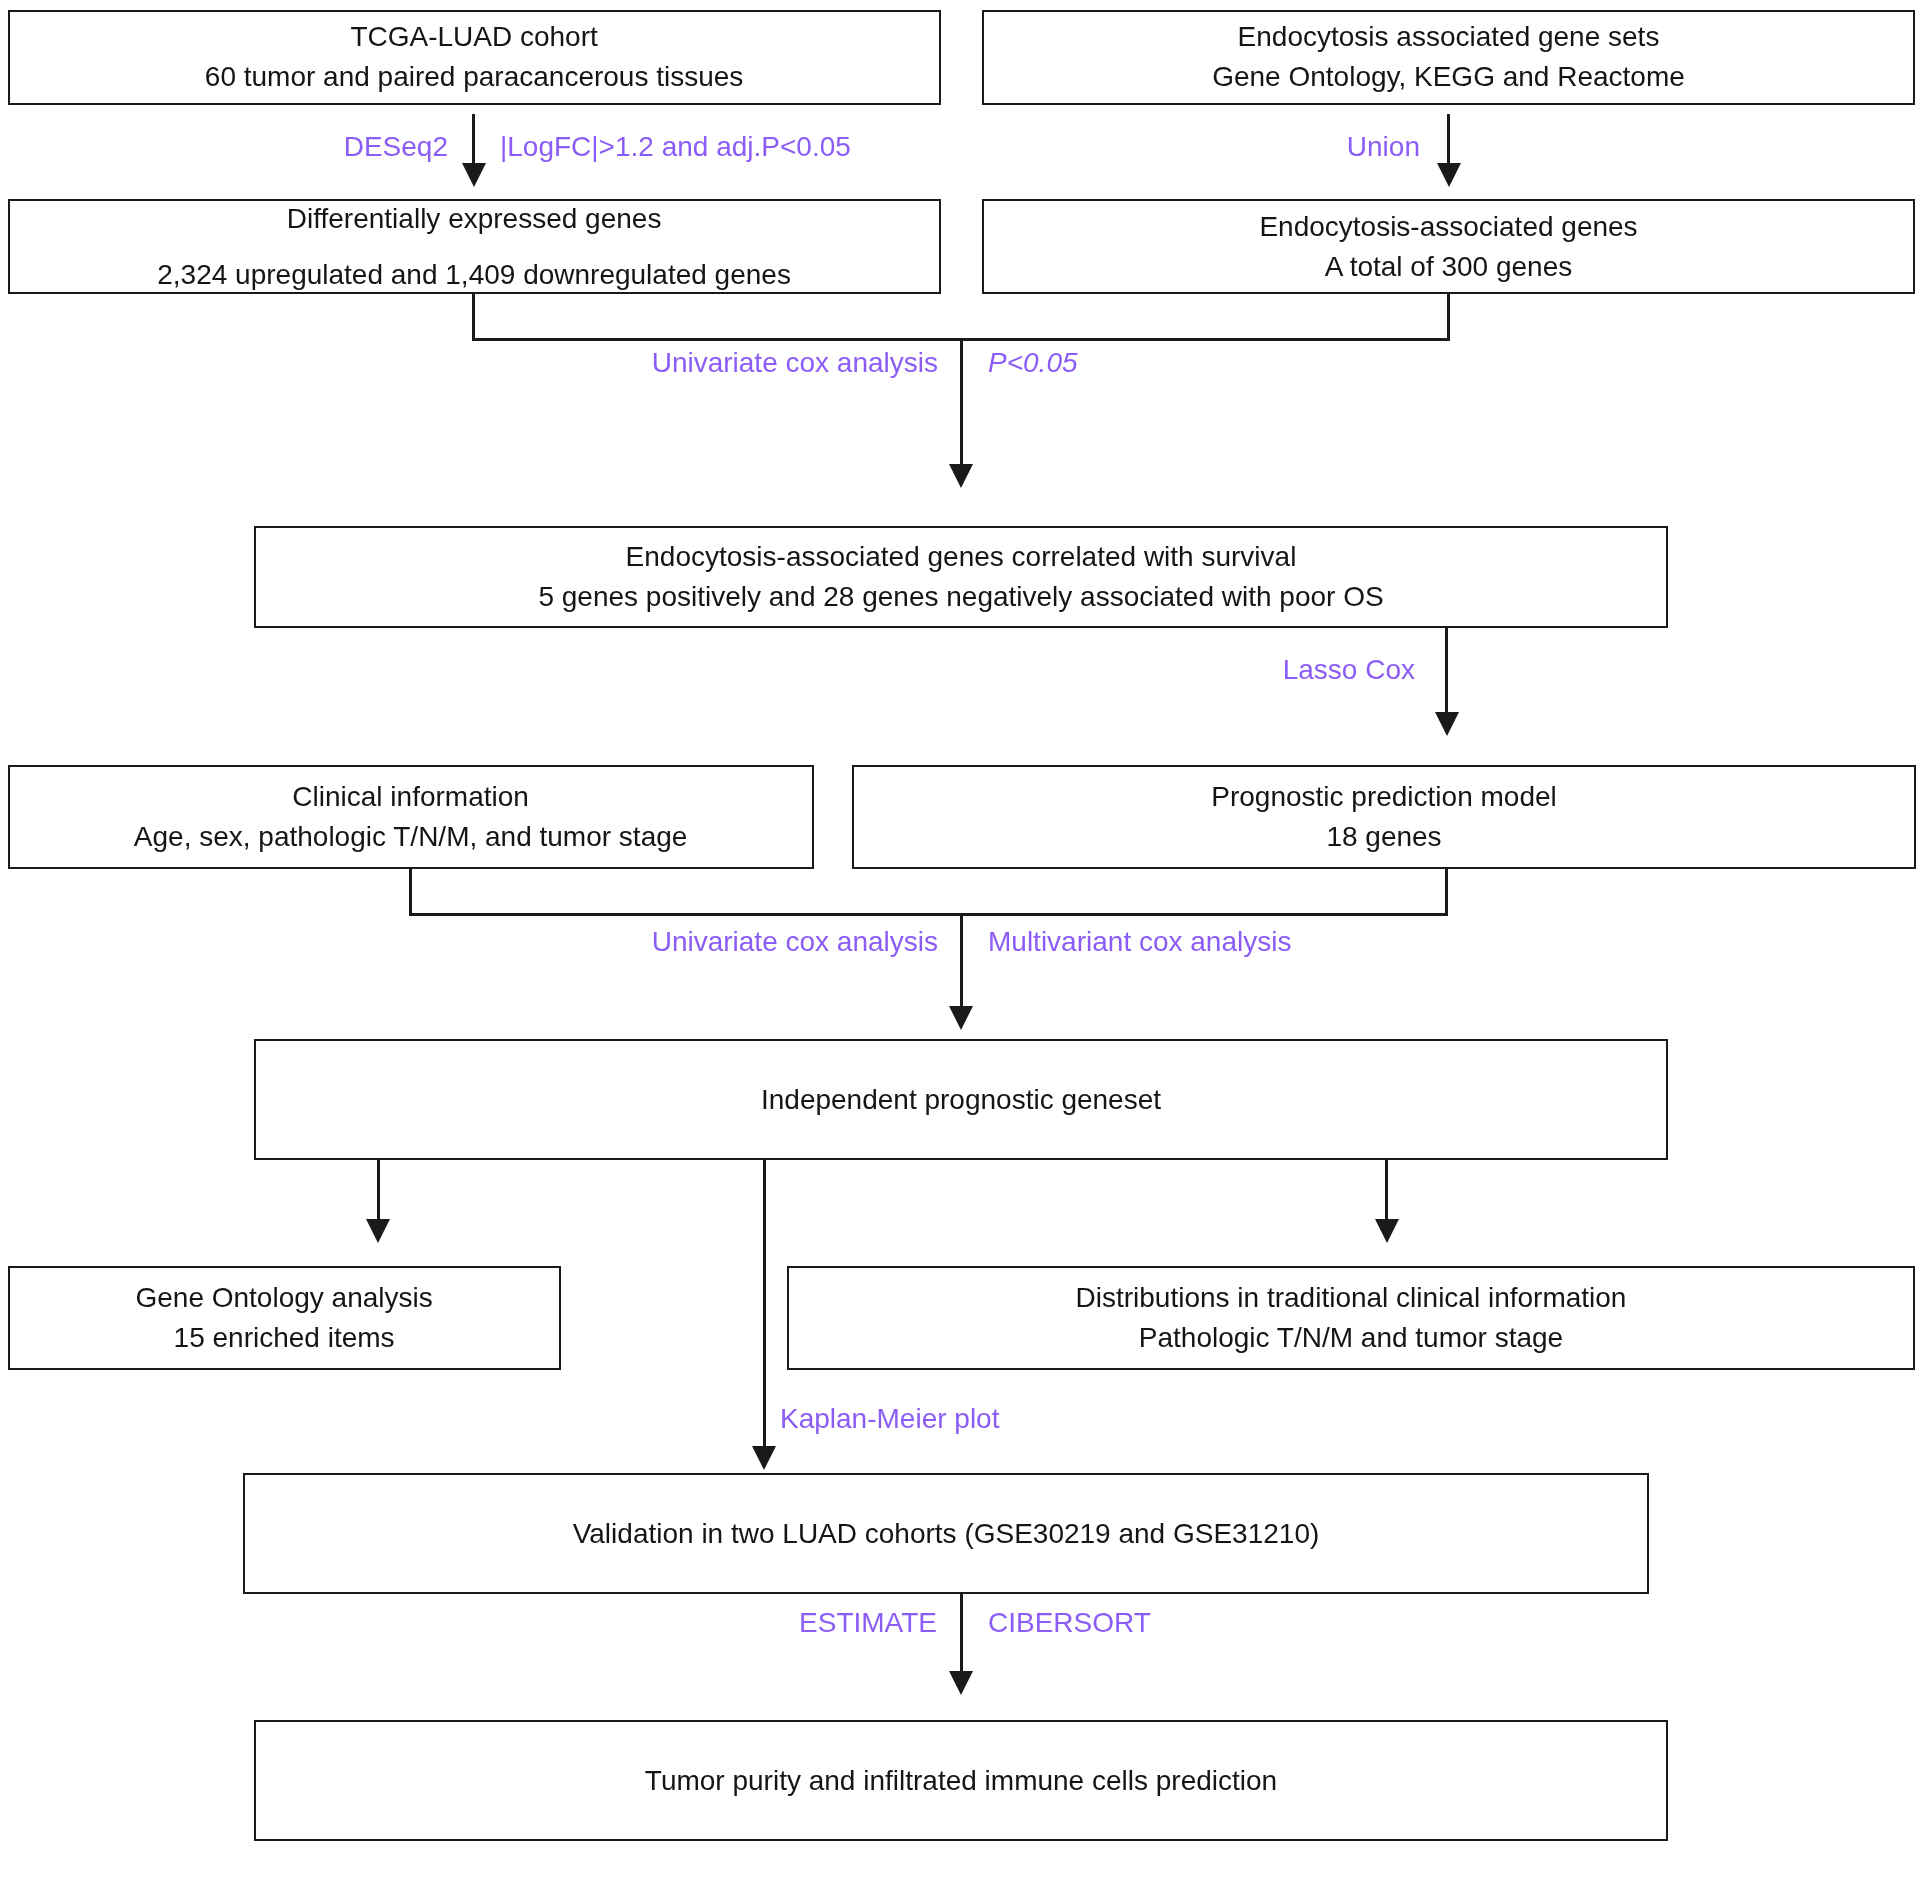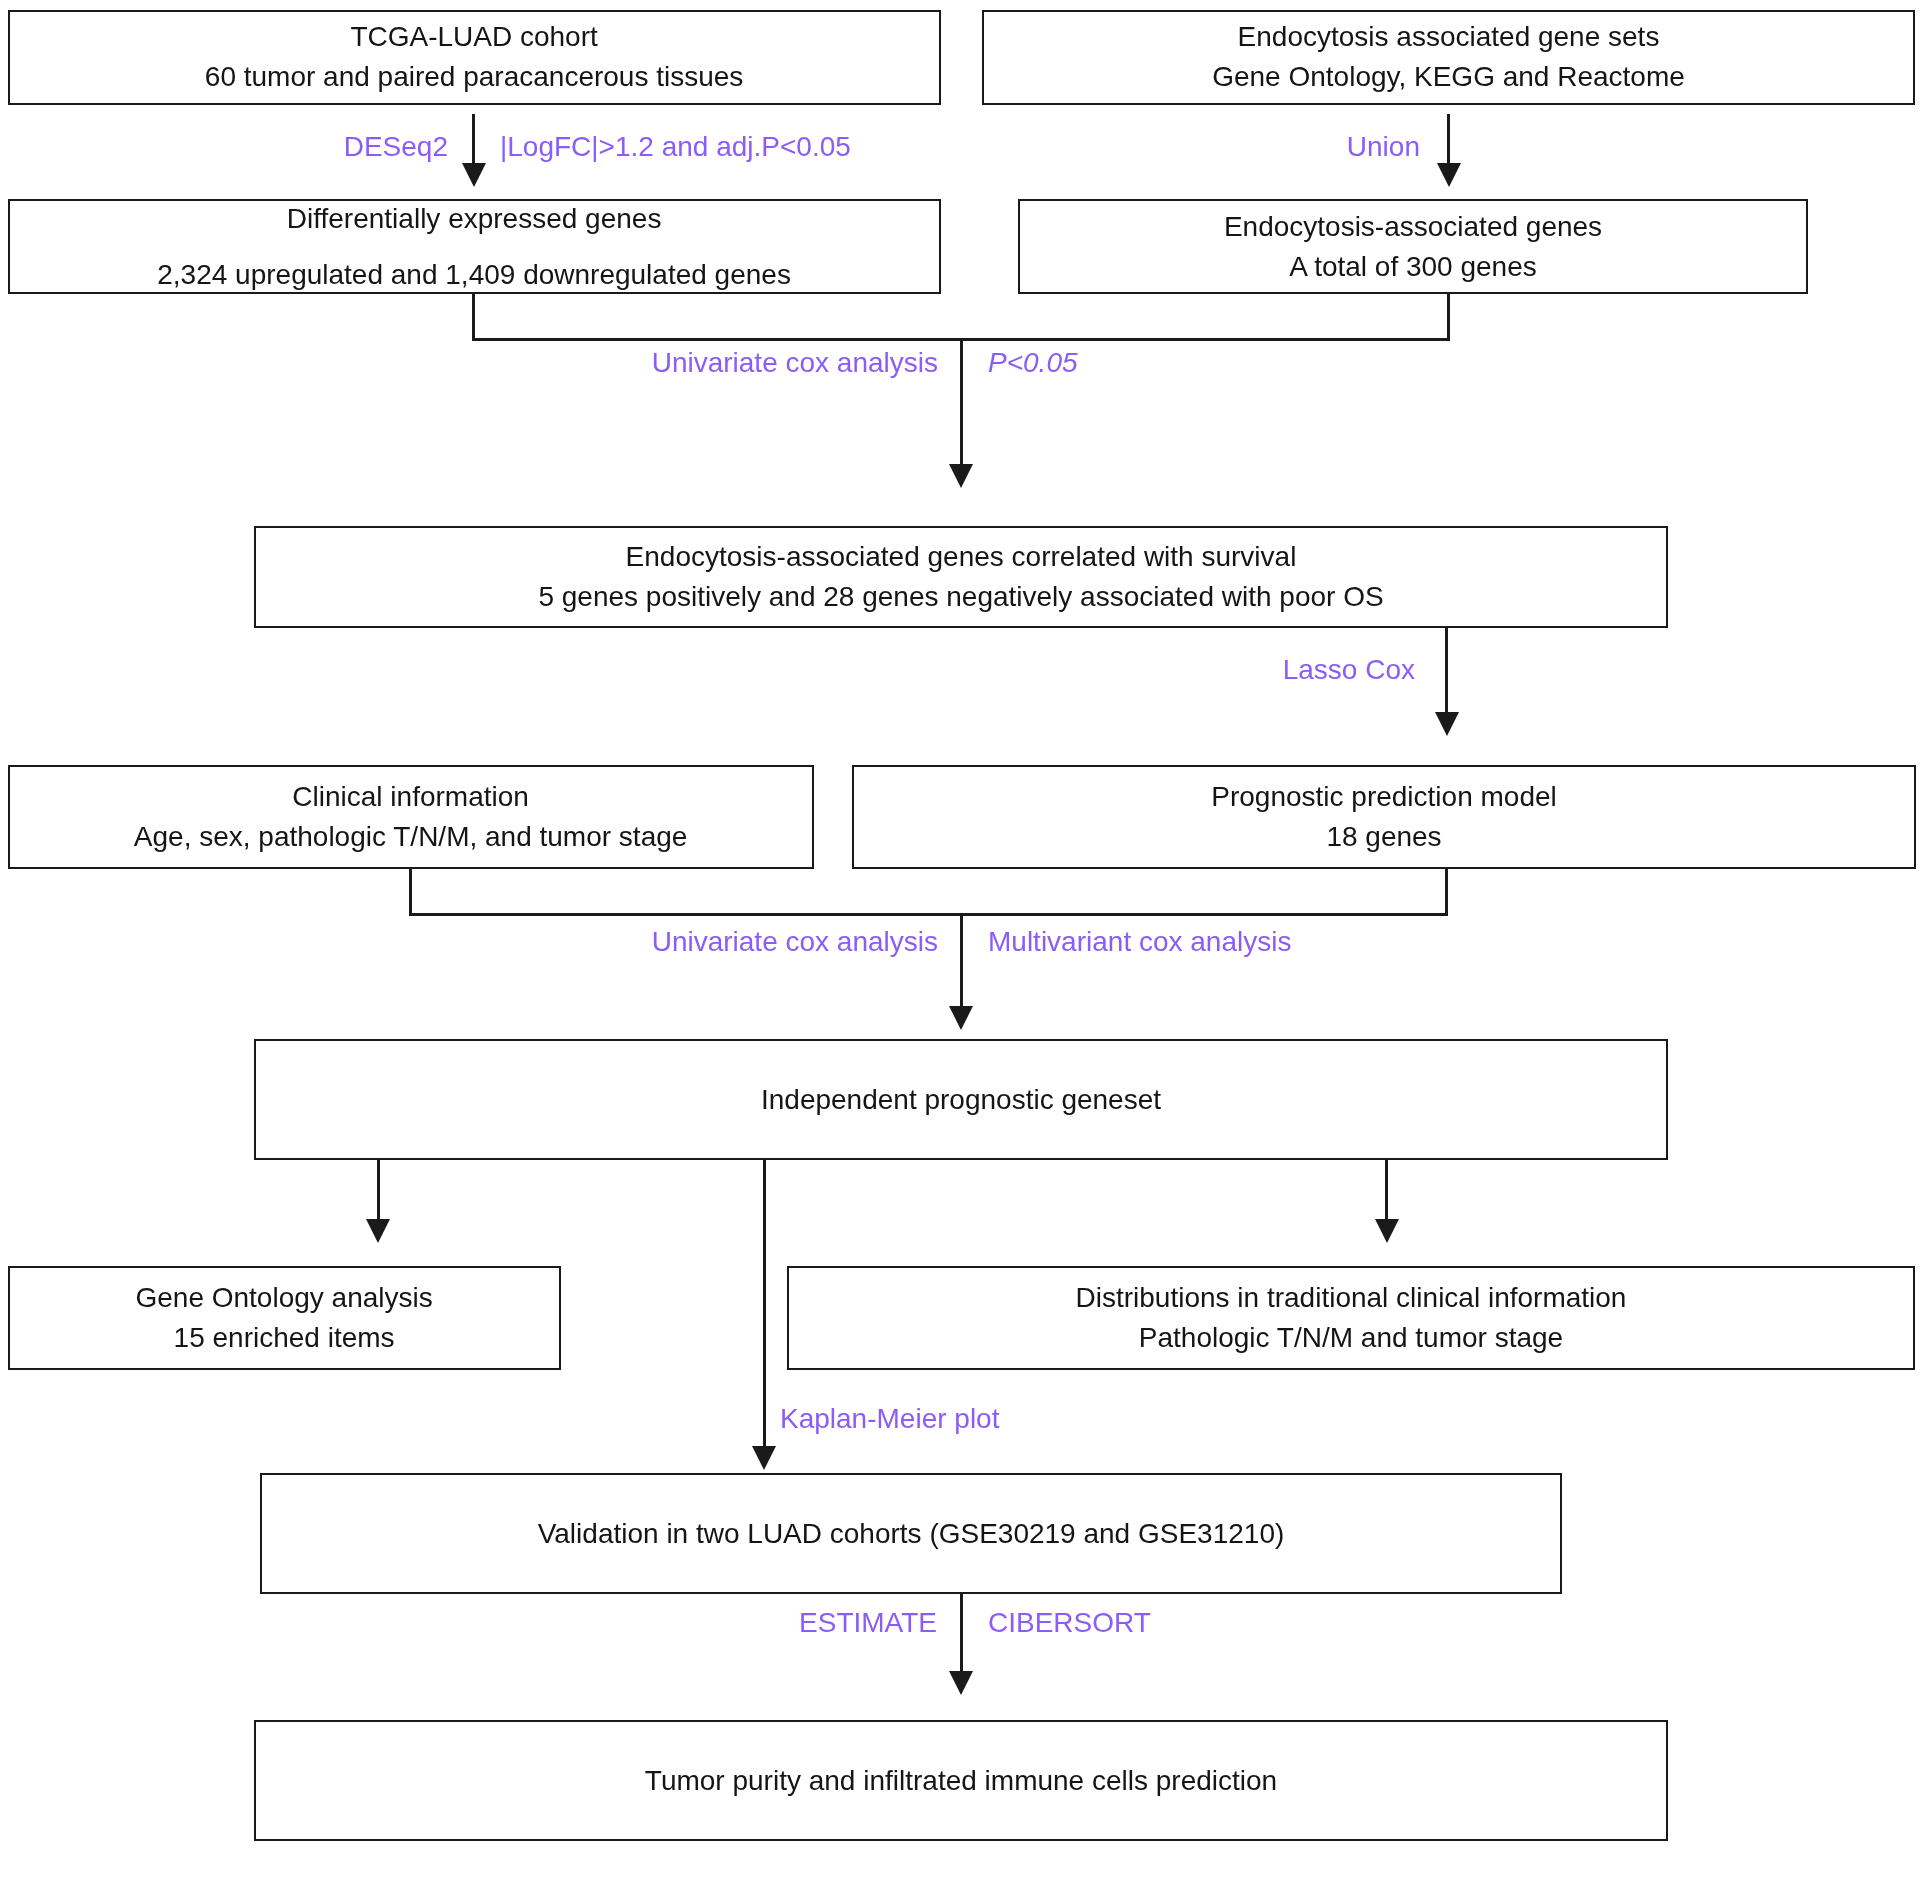--- a/index.html
+++ b/index.html
@@ -82,21 +82,21 @@
 
   <div class="vline" style="left:1447px; top:114px; height:66px;"></div>
   <div class="arrowhead" style="left:1437px; top:163px;"></div>
   <div class="elabel" style="left:1221px; top:130px; text-align:right; width:199px;">Union</div>
 
   <div class="node" style="left:7.6px; top:199px; width:933px; height:95px;gap:16px;">
     <span class="line1">Differentially expressed genes</span>
     <span class="line2">2,324 upregulated and 1,409 downregulated genes</span>
   </div>
 
-  <div class="node" style="left:982px; top:199px; width:790px; height:95px;margin-left:36px;">
+  <div class="node" style="left:982px; top:199px; width:933px; height:95px;">
     <span class="line1">Endocytosis-associated genes</span>
     <span class="line2">A total of 300 genes</span>
   </div>
 
   <div class="vline" style="left:472px; top:293px; height:47px;"></div>
   <div class="vline" style="left:1447px; top:293px; height:47px;"></div>
   <div class="hline" style="left:472px; top:338px; width:978px;"></div>
   <div class="vline" style="left:960px; top:338px; height:142px;"></div>
   <div class="arrowhead" style="left:949px; top:464px;"></div>
   <div class="elabel" style="left:559px; top:346px; text-align:right; width:379px;">Univariate cox analysis</div>
@@ -146,21 +146,21 @@
   <div class="node" style="left:7.6px; top:1266px; width:553px; height:104px;">
     <span class="line1">Gene Ontology analysis</span>
     <span class="line2">15 enriched items</span>
   </div>
 
   <div class="node" style="left:787px; top:1266px; width:1128px; height:104px;">
     <span class="line1">Distributions in traditional clinical information</span>
     <span class="line2">Pathologic T/N/M and tumor stage</span>
   </div>
 
-  <div class="node" style="left:260px; top:1473px; width:1302px; height:121px;">
+  <div class="node" style="left:243px; top:1473px; width:1406px; height:121px;">
     <span class="line1">Validation in two LUAD cohorts (GSE30219 and GSE31210)</span>
   </div>
 
   <div class="vline" style="left:960px; top:1594px; height:95px;"></div>
   <div class="arrowhead" style="left:949px; top:1671px;"></div>
   <div class="elabel" style="left:653px; top:1606px; text-align:right; width:284px;">ESTIMATE</div>
   <div class="elabel" style="left:988px; top:1606px;">CIBERSORT</div>
 
   <div class="node" style="left:254px; top:1720px; width:1414px; height:121px;">
     <span class="line1">Tumor purity and infiltrated immune cells prediction</span>

